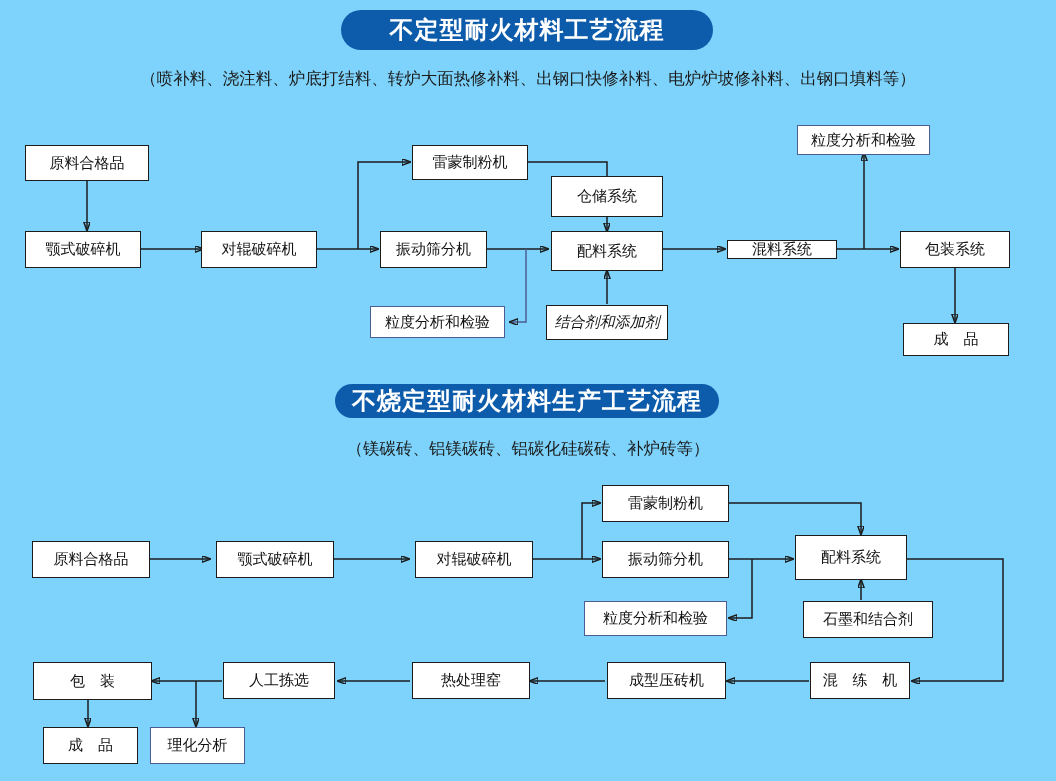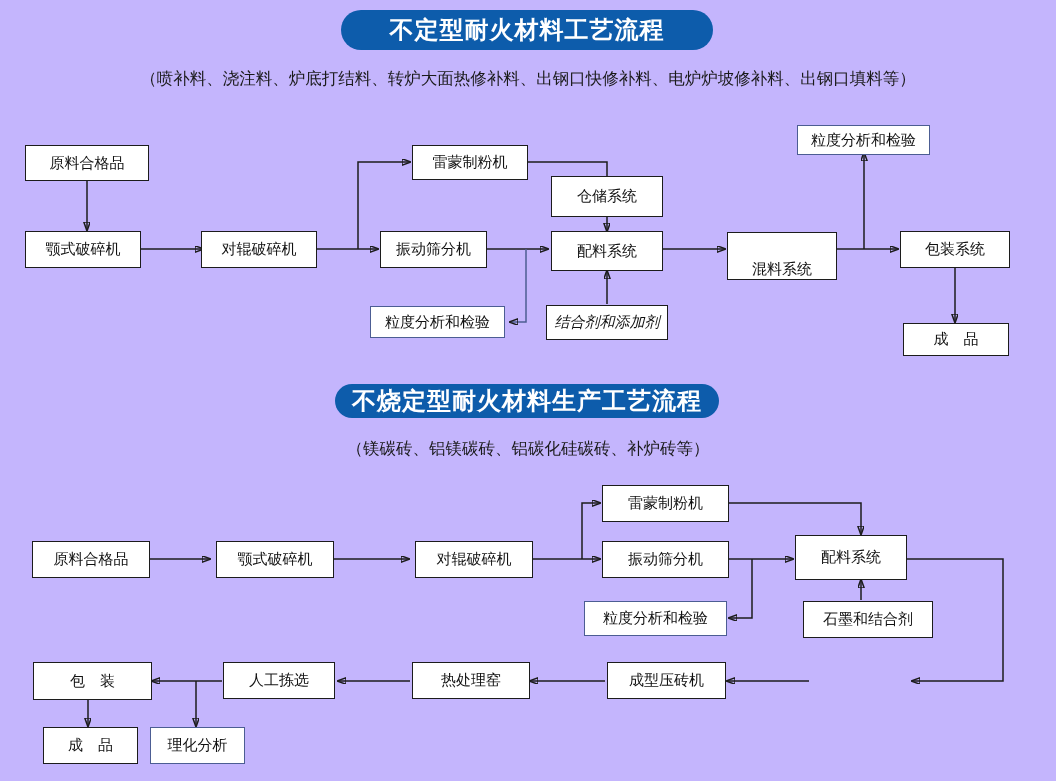--- a/index.html
+++ b/index.html
@@ -8,21 +8,21 @@
     padding: 0;
     background: #ffffff;
   }
   body {
     font-family: "DejaVu Sans", "Liberation Sans", sans-serif;
   }
   #page {
     position: relative;
     width: 1056px;
     height: 781px;
-    background: #c4b5fd;
+    background: #7dd3fc;
     overflow: hidden;
   }
 
   
   .title-pill {
     position: absolute;
     display: flex;
     align-items: center;
     justify-content: center;
     background: #0d5cab;
@@ -178,21 +178,21 @@
   </div>
   <div class="node" style="left:380px; top:231px; width:107px; height:37px;">
     <span>振动筛分机</span>
   </div>
   <div class="node" style="left:551px; top:176px; width:112px; height:41px;">
     <span>仓储系统</span>
   </div>
   <div class="node" style="left:551px; top:231px; width:112px; height:40px;">
     <span>配料系统</span>
   </div>
-  <div class="node" style="left:727px; top:232px; width:110px; height:48px;align-items:flex-end;">
+  <div class="node" style="left:727px; top:240px; width:110px; height:19px;">
     <span>混料系统</span>
   </div>
   <div class="node" style="left:900px; top:231px; width:110px; height:37px;text-align:right;">
     <span>包装系统</span>
   </div>
   <div class="node" style="left:546px; top:305px; width:122px; height:35px;font-style:italic;">
     <span>结合剂和添加剂</span>
   </div>
   <div class="node blue-border" style="left:797px; top:125px; width:133px; height:30px;">
     <span>粒度分析和检验</span>
@@ -226,20 +226,23 @@
   </div>
   <div class="node" style="left:795px; top:535px; width:112px; height:45px;">
     <span>配料系统</span>
   </div>
   <div class="node" style="left:803px; top:601px; width:130px; height:37px;">
     <span>石墨和结合剂</span>
   </div>
   <div class="node blue-border" style="left:584px; top:601px; width:143px; height:35px;">
     <span>粒度分析和检验</span>
   </div>
+  <div class="node wide-space" style="left:810px; top:662px; width:100px; height:37px;">
+    <span>混 练 机</span>
+  </div>
   <div class="node" style="left:607px; top:662px; width:119px; height:37px;">
     <span>成型压砖机</span>
   </div>
   <div class="node" style="left:412px; top:662px; width:118px; height:37px;">
     <span>热处理窑</span>
   </div>
   <div class="node" style="left:223px; top:662px; width:112px; height:37px;">
     <span>人工拣选</span>
   </div>
   <div class="node wide-space" style="left:33px; top:662px; width:119px; height:38px;">

